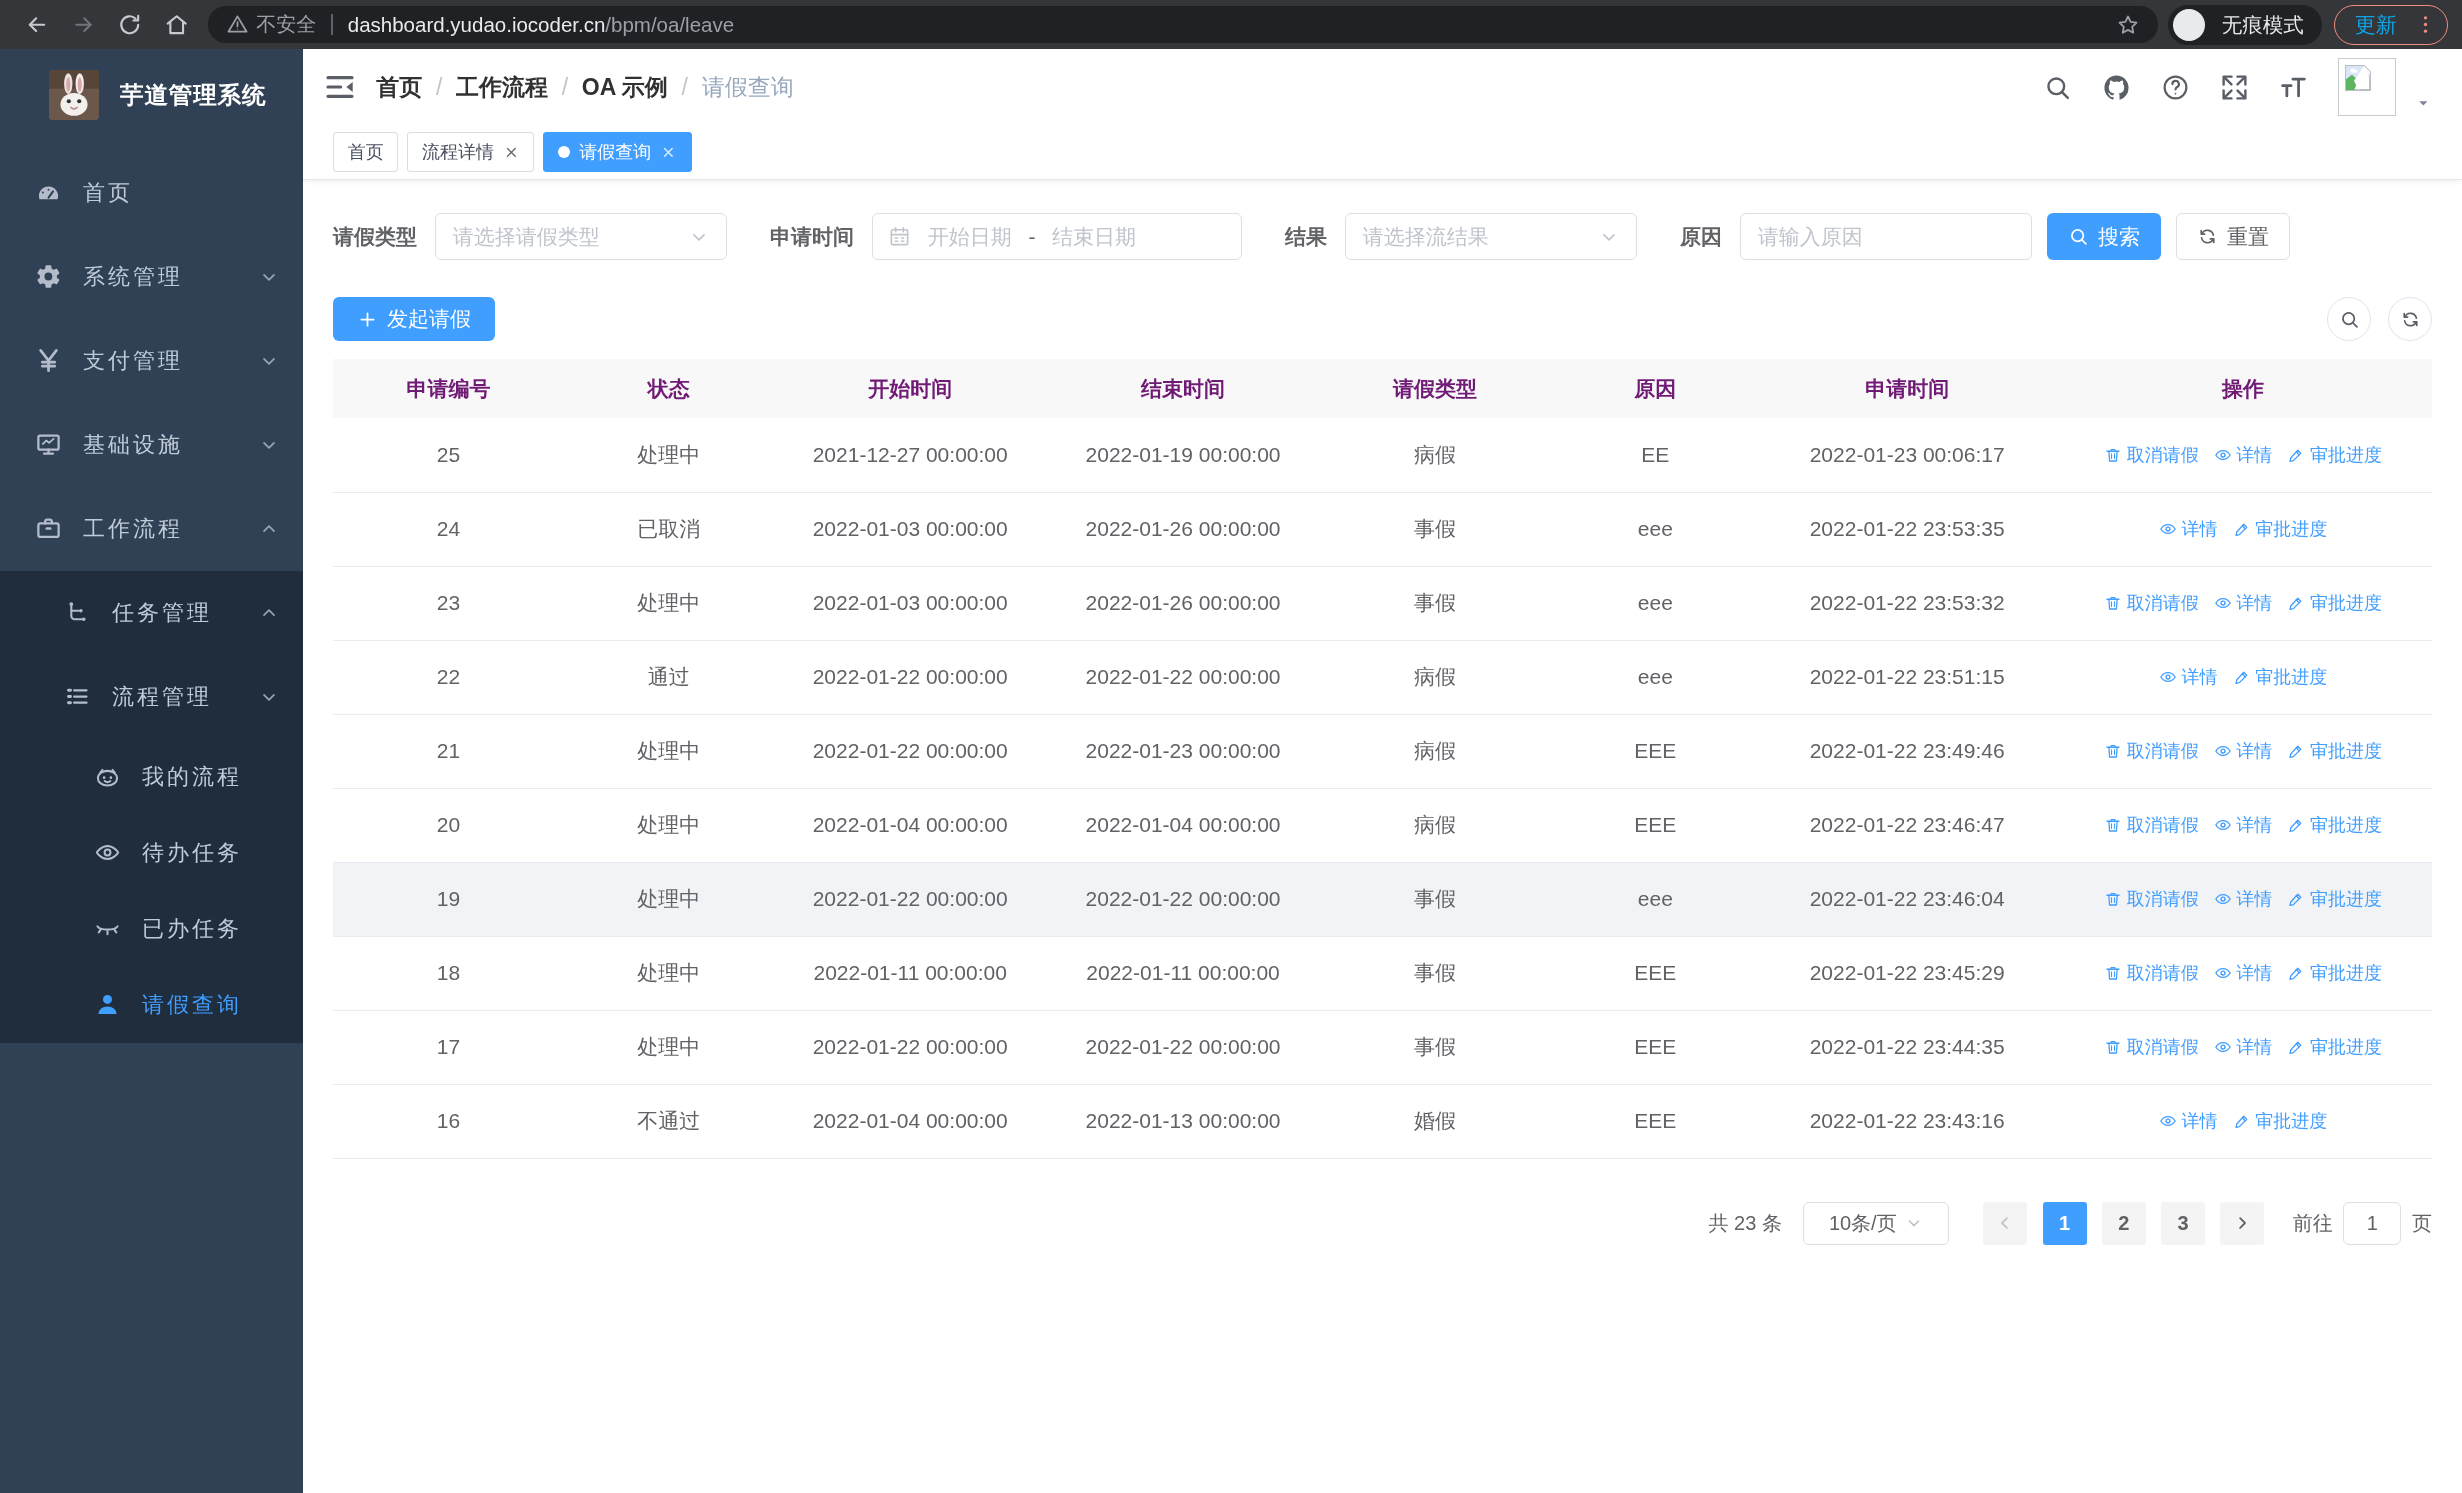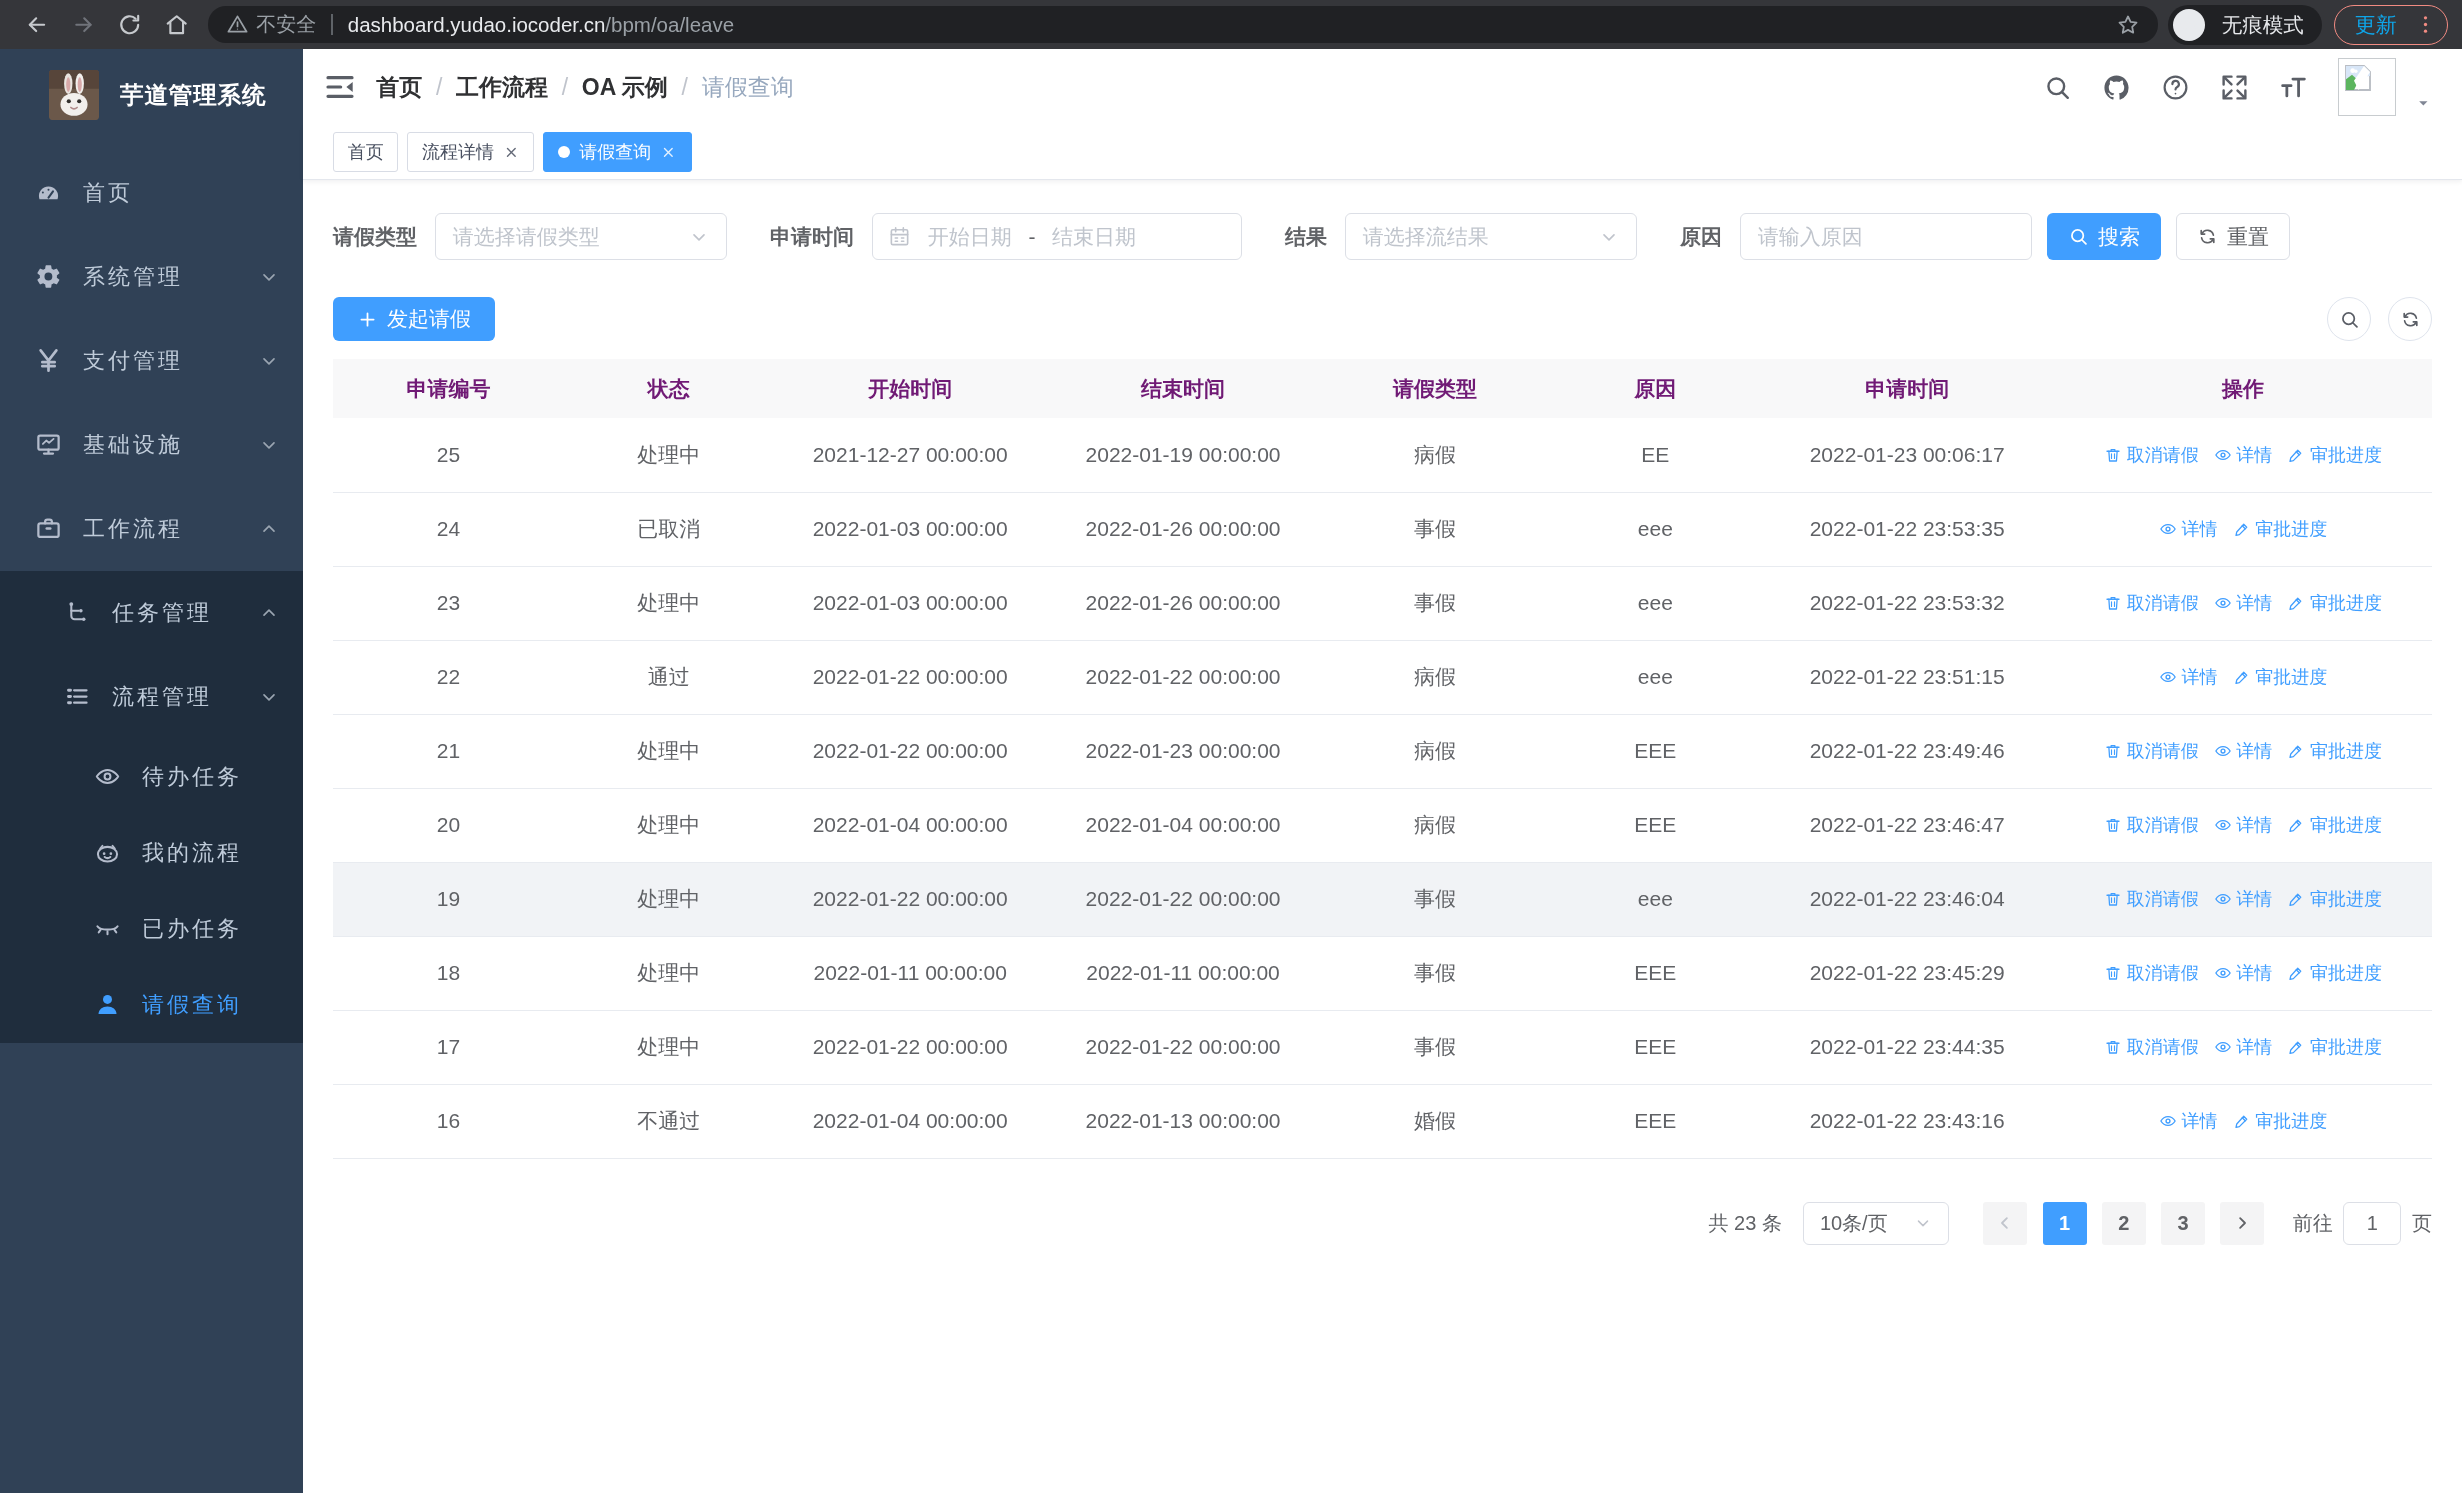--- a/index.html
+++ b/index.html
@@ -102,21 +102,21 @@
   th { height: 59px; background: #f8f8f9; color: #701a75; font-size: 21px; font-weight: 700; text-align: center; }
   td { height: 74px; border-bottom: 1.5px solid #e8ebf0; font-size: 21px; color: #606266; text-align: center; white-space: nowrap; }
   tr.highlighted td { background: #f1f3f6; }
   .actions { display: flex; align-items: center; justify-content: center; gap: 15px; }
   .action-link { color: #409eff; font-size: 18px; display: inline-flex; align-items: center; gap: 4.6px; cursor: pointer; text-decoration: none; white-space: nowrap; }
   .action-link .ic { width: 18px; height: 18px; }
 
   
   .pagination { display: flex; align-items: center; justify-content: flex-end; margin-top: 43px; font-size: 20px; color: #606266; }
   .pg-total { margin-right: 21px; }
-  .pg-size { width: 146px; height: 43px; font-size: 20px; padding: 0 16px; justify-content: space-between; cursor: pointer; margin-right: 27px; }
+  .pg-size { width: 146px; height: 43px; font-size: 20px; padding: 0 25px; justify-content: space-between; cursor: pointer; margin-right: 27px; }
   .pg-size .ic { width: 18px; height: 18px; color: #c0c4cc; }
   .pg-btn { min-width: 44px; height: 43px; margin: 0 7.6px; border-radius: 3px; background: #f4f4f5; color: #606266; font-weight: 700; display: inline-flex; align-items: center; justify-content: center; cursor: pointer; font-size: 20px; }
   .pg-btn .ic { width: 18px; height: 18px; }
   .pg-btn.disabled { color: #c0c4cc; cursor: default; }
   .pg-btn.active { background: #409eff; color: #fff; }
   .pg-goto { display: flex; align-items: center; gap: 10.6px; margin-left: 21px; }
   .pg-input { width: 58px; height: 43px; border: 1.5px solid #dcdfe6; border-radius: 6px; text-align: center; font-size: 20px; color: #606266; font-family: inherit; outline: none; }
 </style>
 </head>
 <body>
@@ -300,37 +300,37 @@
           <span class="mi-label">流程管理</span>
           <span class="ic mi-chevron">
             <svg viewBox="0 0 24 24" fill="none" stroke="currentColor" stroke-width="2" stroke-linecap="round" stroke-linejoin="round">
               <path d="M6 9.5l6 6 6-6"></path>
             </svg>
           </span>
         </div>
         <div class="menu-item level3 in-sub">
           <span class="ic ">
             <svg viewBox="0 0 24 24" fill="none" stroke="currentColor" stroke-width="1.8" stroke-linecap="round" stroke-linejoin="round">
-              <path d="M2.5 12S6 6.2 12 6.2 21.5 12 21.5 12 18 17.8 12 17.8 2.5 12 2.5 12z"></path>
-              <circle cx="12" cy="12" r="2.6"></circle>
-            </svg>
-          </span>
-          <span class="mi-label">待办任务</span>
-        </div>
-        <div class="menu-item level3 in-sub">
-          <span class="ic ">
-            <svg viewBox="0 0 24 24" fill="none" stroke="currentColor" stroke-width="1.8" stroke-linecap="round" stroke-linejoin="round">
               <ellipse cx="12" cy="13.5" rx="8.5" ry="6.5"></ellipse>
               <circle cx="9" cy="13" r="1.2" fill="currentColor" stroke="none"></circle>
               <circle cx="15" cy="13" r="1.2" fill="currentColor" stroke="none"></circle>
               <path d="M9.5 16c1.6 1.3 3.4 1.3 5 0"></path>
               <path d="M5.5 8.5L7.5 6M18.5 8.5L16.5 6" stroke-width="1.6"></path>
             </svg>
           </span>
           <span class="mi-label">我的流程</span>
+        </div>
+        <div class="menu-item level3 in-sub">
+          <span class="ic ">
+            <svg viewBox="0 0 24 24" fill="none" stroke="currentColor" stroke-width="1.8" stroke-linecap="round" stroke-linejoin="round">
+              <path d="M2.5 12S6 6.2 12 6.2 21.5 12 21.5 12 18 17.8 12 17.8 2.5 12 2.5 12z"></path>
+              <circle cx="12" cy="12" r="2.6"></circle>
+            </svg>
+          </span>
+          <span class="mi-label">待办任务</span>
         </div>
         <div class="menu-item level3 in-sub">
           <span class="ic ">
             <svg viewBox="0 0 24 24" fill="none" stroke="currentColor" stroke-width="1.8" stroke-linecap="round" stroke-linejoin="round">
               <path d="M3 10c2.6 4 15.4 4 18 0"></path>
               <path d="M5.8 13.2L4.2 15.4M12 14.6V17M18.2 13.2l1.6 2.2"></path>
             </svg>
           </span>
           <span class="mi-label">已办任务</span>
         </div>

